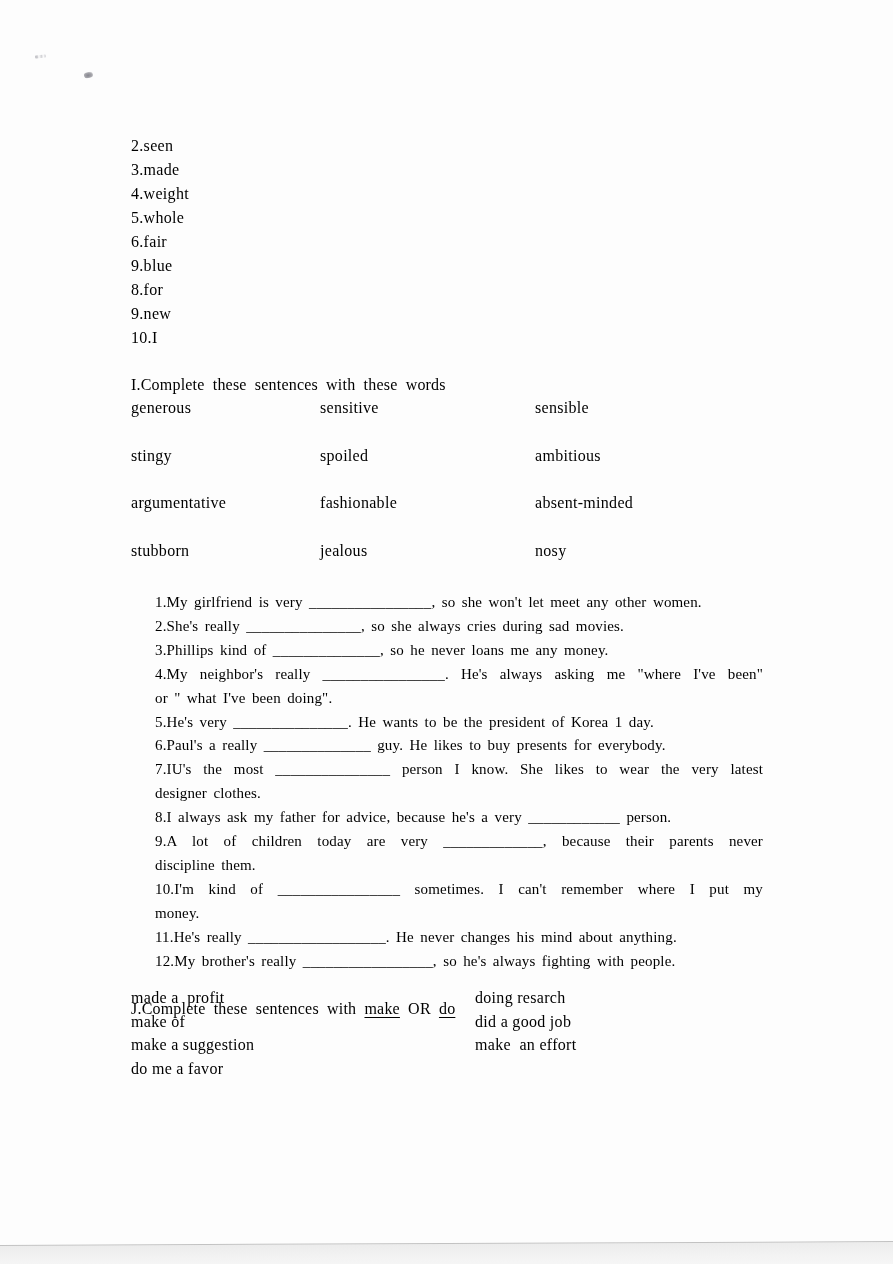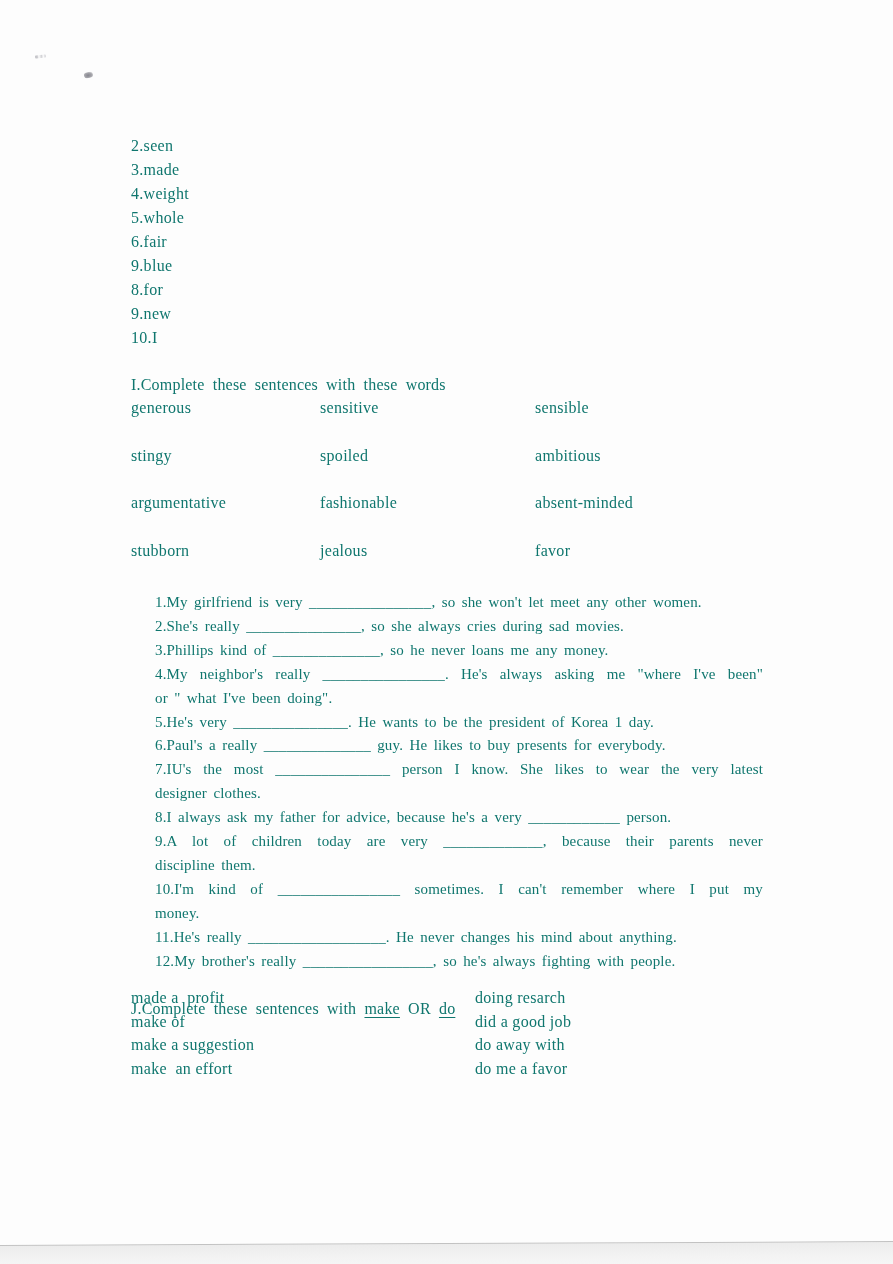--- a/index.html
+++ b/index.html
@@ -3,21 +3,21 @@
 <meta charset="utf-8">
 <style>
   html, body { margin: 0; padding: 0; background: #ffffff; }
   .page {
     position: relative;
     width: 893px;
     height: 1264px;
     background: #fdfdfd;
     overflow: hidden;
     font-family: "Liberation Serif", "DejaVu Serif", serif;
-    color: #0f766e;
+    color: #000000;
   }
   .abs { position: absolute; }
 
   
   #top-list {
     left: 131px; top: 134px;
     font-size: 16px; line-height: 24px; letter-spacing: 0.3px;
   }
 
   
@@ -107,21 +107,21 @@
       <div>sensitive</div>
       <div>sensible</div>
       <div>stingy</div>
       <div>spoiled</div>
       <div>ambitious</div>
       <div>argumentative</div>
       <div>fashionable</div>
       <div>absent-minded</div>
       <div>stubborn</div>
       <div>jealous</div>
-      <div>favor</div>
+      <div>nosy</div>
     </div>
 
   <div class="abs" id="sentences">
       <div class="sentence">
         <div class="sline">1.My girlfriend is very ________________, so she won't let meet any other women.</div>
       </div>
       <div class="sentence">
         <div class="sline">2.She's really _______________, so she always cries during sad movies.</div>
       </div>
       <div class="sentence">
@@ -163,20 +163,19 @@
   <div class="abs" id="section-j-heading">
     <span>J.Complete these sentences with </span><span class="u">make</span><span> OR </span><span class="u">do</span>
   </div>
 
   <div class="abs" id="j-grid">
       <div class="j-cell">made a  profit</div>
       <div class="j-cell">doing resarch</div>
       <div class="j-cell">make of</div>
       <div class="j-cell">did a good job</div>
       <div class="j-cell">make a suggestion</div>
-      <div class="j-cell">do away with</div>
       <div class="j-cell">make  an effort</div>
       <div class="j-cell">do me a favor</div>
     </div>
 
   <div class="abs page-edge"></div>
 
 </div>
 
 </body></html>

